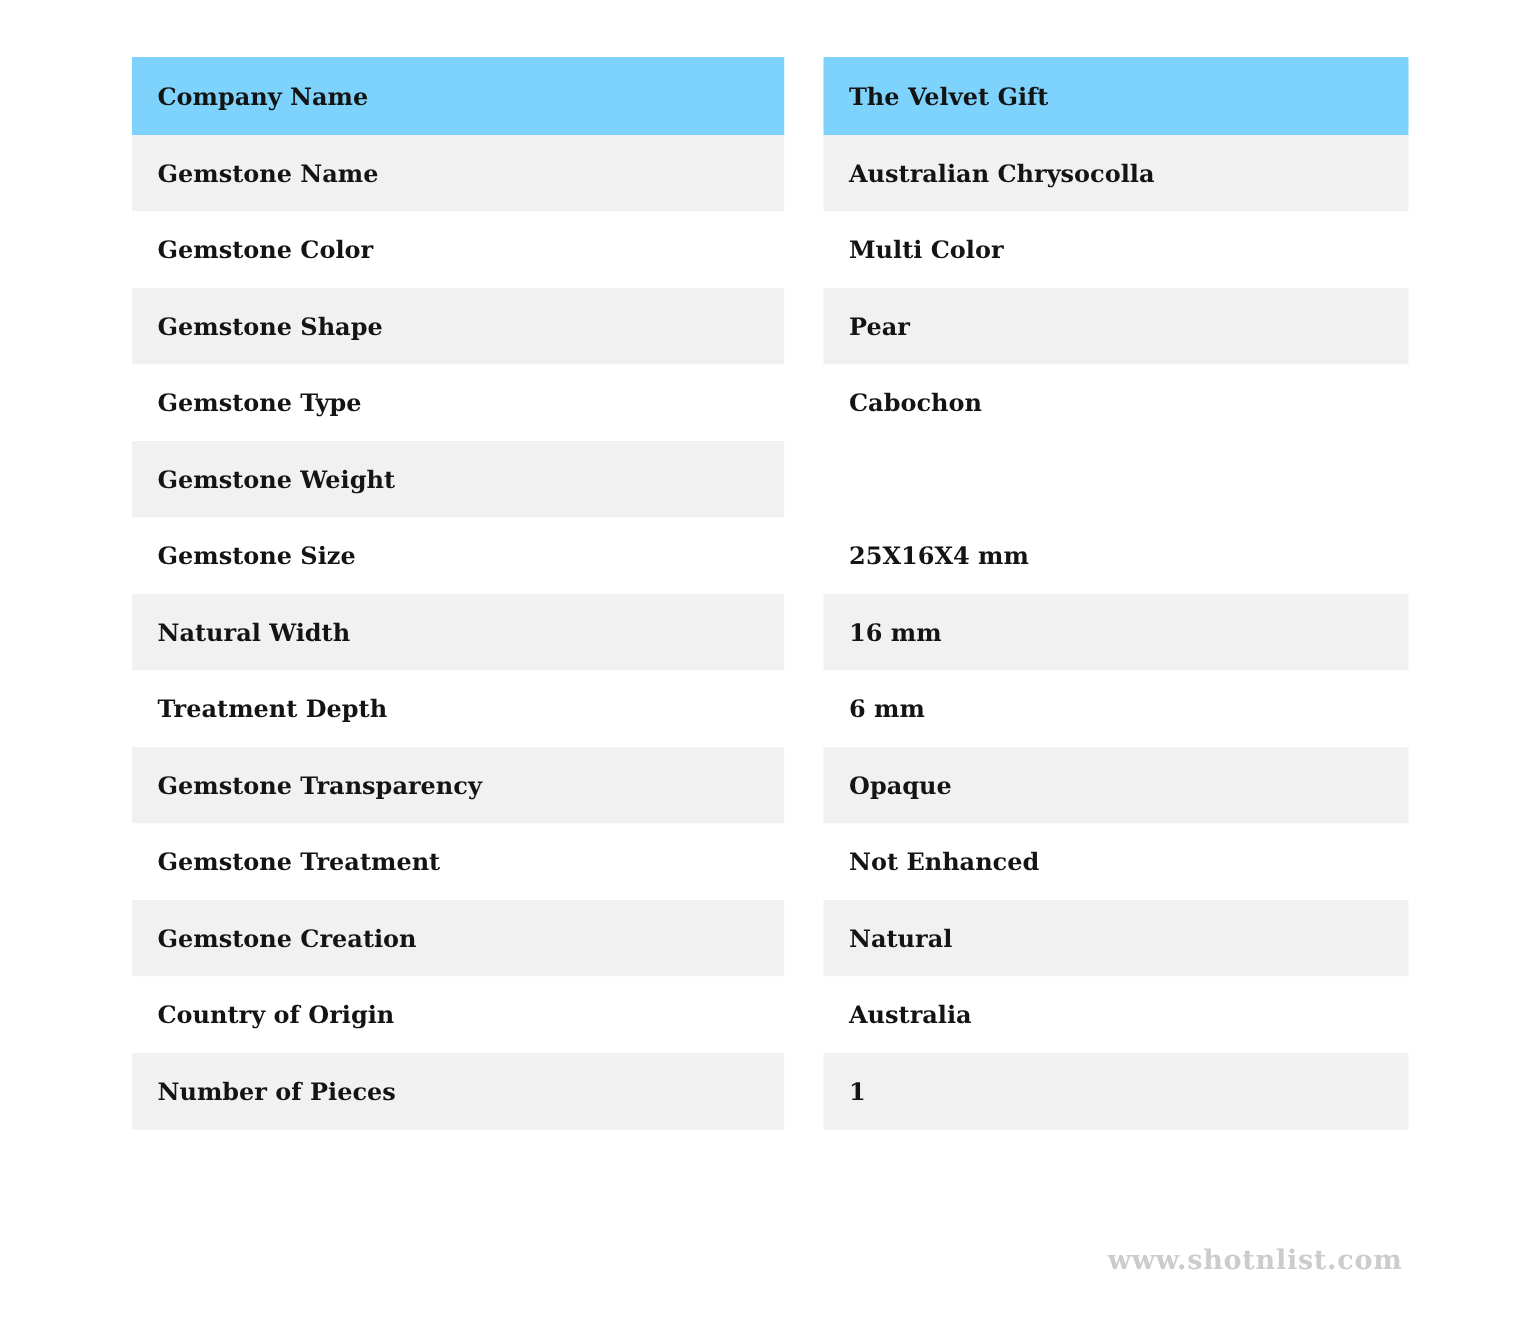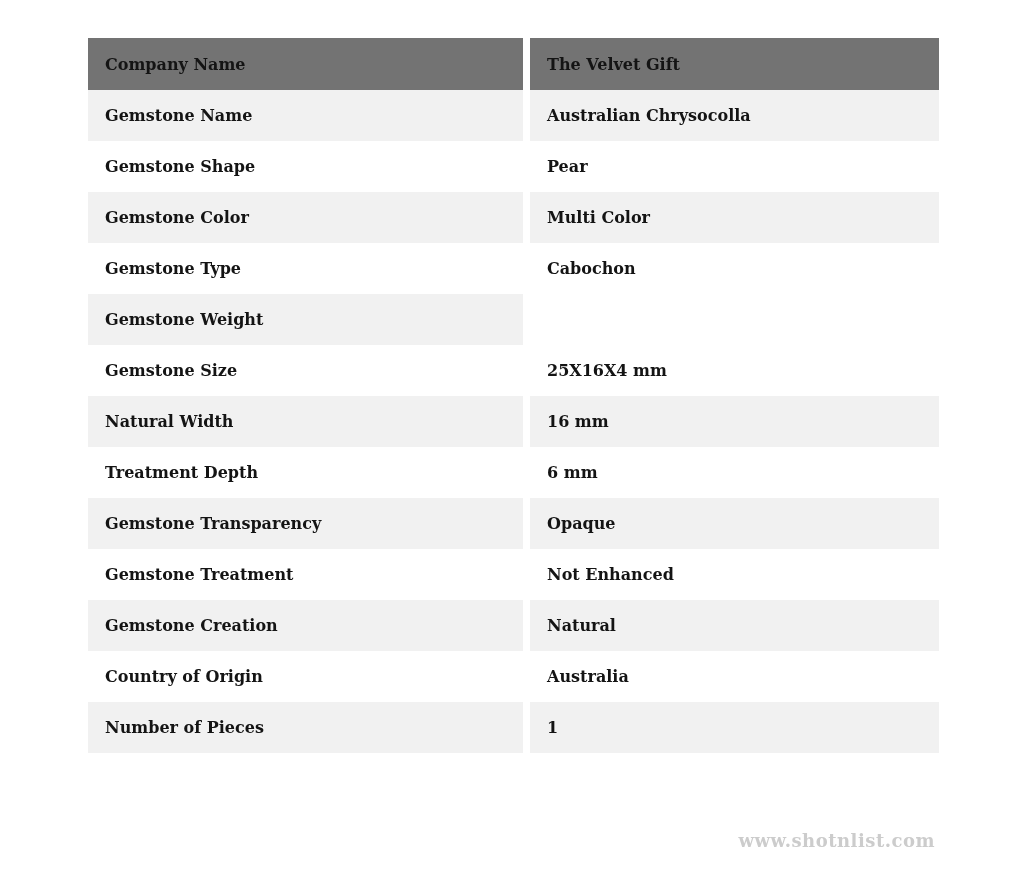--- a/index.html
+++ b/index.html
@@ -26,22 +26,22 @@
     display: flex;
     align-items: center;
     padding-left: 17px;
     font-weight: bold;
     font-size: 16px;
     color: #141414;
     background: #ffffff;
   }
   .cell-label { width: 435px; }
   .col-gap { width: 7px; background: #ffffff; flex: 0 0 7px; }
-  .cell-value { flex: 1; }
-  .header-row .cell { background: #737373; }
+  .cell-value { flex: 1; margin-left: 19px; }
+  .header-row .cell { background: #7dd3fc; }
   .body-rows .row:nth-child(odd) .cell { background: #f1f1f1; }
   .body-rows .row:nth-child(even) .cell { background: #ffffff; }
   .watermark {
     position: absolute;
     left: 88px;
     top: 830px;
     width: 847px;
     text-align: right;
     font-weight: bold;
     font-size: 18px;
@@ -58,28 +58,28 @@
     <div class="col-gap"></div>
     <div class="cell cell-value">The Velvet Gift</div>
   </div>
   <div class="body-rows">
       <div class="row">
         <div class="cell cell-label">Gemstone Name</div>
         <div class="col-gap"></div>
         <div class="cell cell-value">Australian Chrysocolla</div>
       </div>
       <div class="row">
+        <div class="cell cell-label">Gemstone Color</div>
+        <div class="col-gap"></div>
+        <div class="cell cell-value">Multi Color</div>
+      </div>
+      <div class="row">
         <div class="cell cell-label">Gemstone Shape</div>
         <div class="col-gap"></div>
         <div class="cell cell-value">Pear</div>
-      </div>
-      <div class="row">
-        <div class="cell cell-label">Gemstone Color</div>
-        <div class="col-gap"></div>
-        <div class="cell cell-value">Multi Color</div>
       </div>
       <div class="row">
         <div class="cell cell-label">Gemstone Type</div>
         <div class="col-gap"></div>
         <div class="cell cell-value">Cabochon</div>
       </div>
       <div class="row">
         <div class="cell cell-label">Gemstone Weight</div>
         <div class="col-gap"></div>
       </div>

